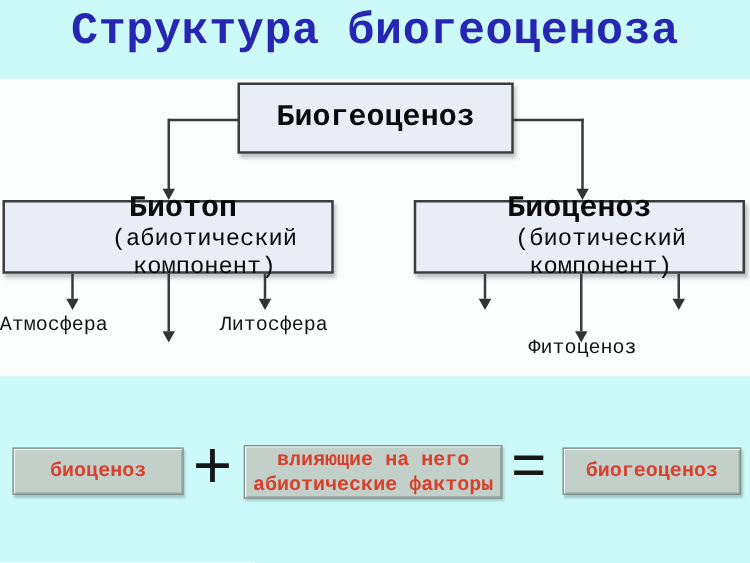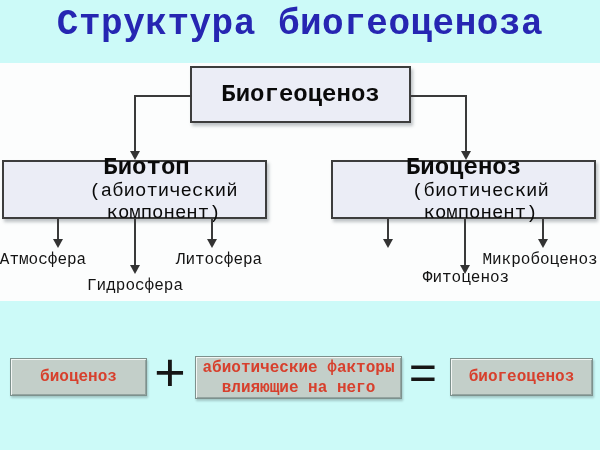--- a/index.html
+++ b/index.html
@@ -89,50 +89,48 @@
     <span class="node-name">Биоценоз</span>
     <span class="node-qual">(биотический компонент)</span>
   </div>
 
   <div class="vline" style="left:57px; top:156px; height:20px;"></div>
   <div class="ahead" style="left:53px; top:176px;"></div>
   <div class="leaf-label" style="left:43px; top:188px;text-align:center;">Атмосфера</div>
 
   <div class="vline" style="left:134px; top:156px; height:46px;"></div>
   <div class="ahead" style="left:130px; top:202px;"></div>
-  <div class="leaf-label" style="left:135px; top:214px;">Гидросфера</div>
 
   <div class="vline" style="left:211px; top:156px; height:20px;"></div>
   <div class="ahead" style="left:207px; top:176px;"></div>
   <div class="leaf-label" style="left:207px; top:188px;margin-left:12px;">Литосфера</div>
 
   <div class="vline" style="left:387px; top:156px; height:20px;"></div>
   <div class="ahead" style="left:383px; top:176px;"></div>
 
   <div class="vline" style="left:464px; top:156px; height:46px;"></div>
   <div class="ahead" style="left:460px; top:202px;"></div>
   <div class="leaf-label" style="left:466px; top:206px;">Фитоценоз</div>
 
   <div class="vline" style="left:542px; top:156px; height:20px;"></div>
   <div class="ahead" style="left:538px; top:176px;"></div>
-  <div class="leaf-label" style="left:540px; top:188px;">Микробоценоз</div>
 
 </div>
 
 <div>
 
   <div class="eq-box" style="left:10px; top:358px; width:137px; height:38px;">
     <span class="line">биоценоз</span>
   </div>
 
   <div class="operator" style="left:150px; top:346px; width:40px; height:60px; font-size:54px;">+</div>
 
   <div class="eq-box" style="left:195px; top:356px; width:207px; height:43px;">
+    <span class="line">влияющие на него</span>
     <span class="line">абиотические факторы</span>
-    <span class="line">влияющие на него</span>
   </div>
 
   <div class="operator" style="left:403px; top:346px; width:40px; height:60px; font-size:48px;">=</div>
 
   <div class="eq-box" style="left:450px; top:358px; width:143px; height:38px;">
     <span class="line">биогеоценоз</span>
   </div>
 
 </div>
 

